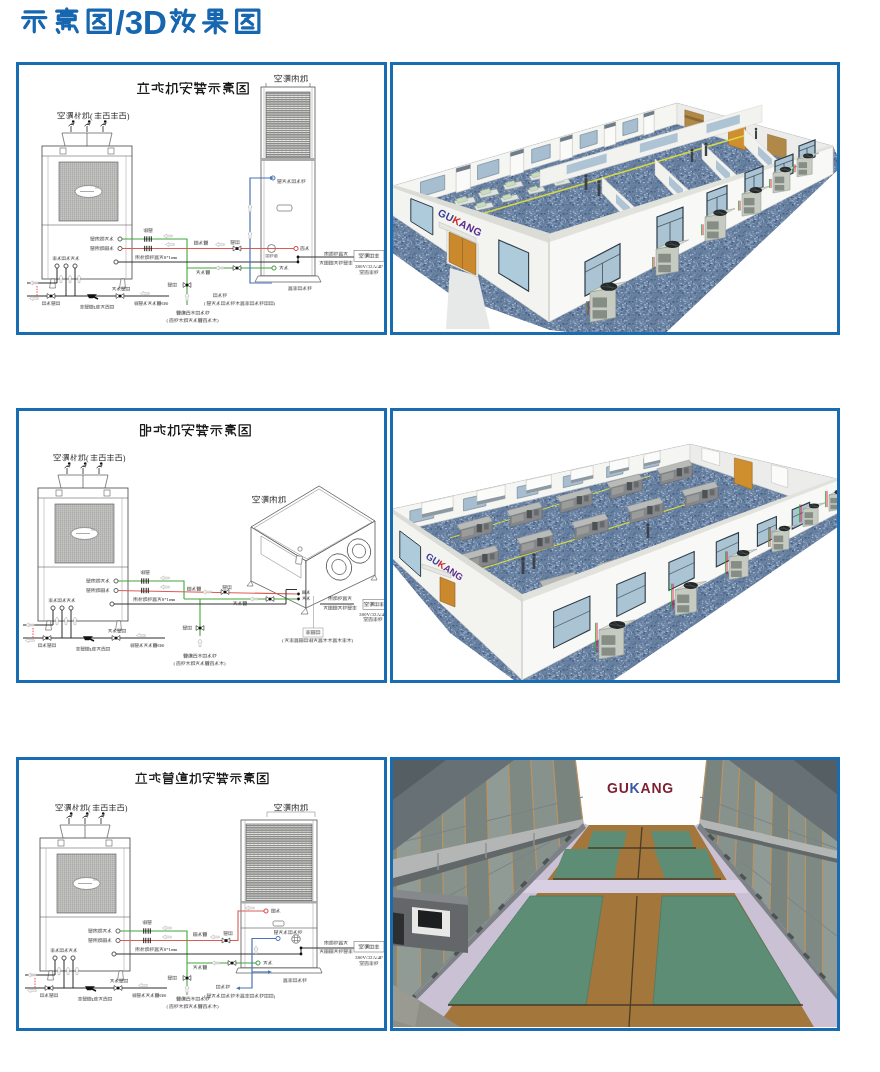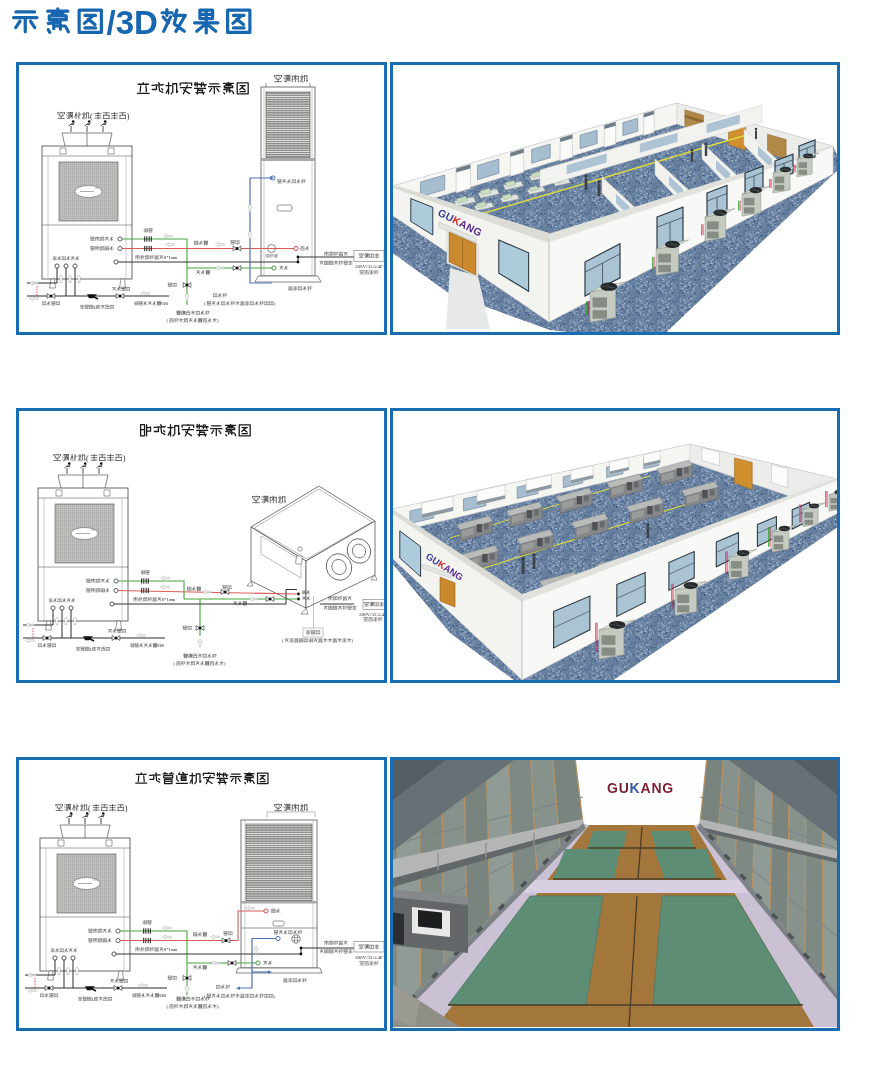--- a/index.html
+++ b/index.html
@@ -1,19 +1,19 @@
 <!DOCTYPE html>
 <html><head><meta charset="utf-8"><style>
 html,body{margin:0;padding:0;background:#fff;width:880px;height:1072px;overflow:hidden;}
 body{font-family:"Liberation Sans",sans-serif;position:relative;}
 .pbox{position:absolute;border:3px solid #176cb2;background:#fff;box-sizing:border-box;}
 svg{display:block;}
 </style></head><body>
 
-<div style="position:absolute;left:9px;top:6px;width:270px;height:34px;">
+<div style="position:absolute;left:18px;top:6px;width:270px;height:34px;">
     <svg width="270" height="34" viewBox="0 0 270 34">
       <path d="M6.97 5.97L25.52 5.97M4.59 11.54L27.91 11.54M16.25 11.54L16.25 25.85M10.95 15.25L6.71 21.61M21.55 15.25L25.79 21.61" stroke="#1766b0" stroke-width="3.2" fill="none" stroke-linecap="round"></path>
       <path d="M48.75 2.79L48.75 4.65M38.68 5.18L58.82 5.18M43.45 7.30L54.05 7.30M40.27 9.95L57.23 9.95M40.27 9.95L40.27 13.66M57.23 9.95L57.23 13.66M40.27 13.66L57.23 13.66M39.21 17.37L51.40 16.31M44.77 18.43L44.77 22.67M39.21 23.73L40.80 26.38M47.42 20.02L56.17 20.02M51.40 18.43L51.40 23.20M57.23 21.61L59.35 25.85" stroke="#1766b0" stroke-width="3.2" fill="none" stroke-linecap="round"></path>
       <path d="M70.12 4.12L92.38 4.12M70.12 4.12L70.12 26.38M92.38 4.12L92.38 26.38M70.12 26.38L92.38 26.38M75.95 9.42L86.55 9.42M84.43 9.42L75.42 17.37M79.13 13.13L86.02 18.43M75.95 21.88L86.55 21.88" stroke="#1766b0" stroke-width="3.2" fill="none" stroke-linecap="round"></path>
       <text x="97.500000" y="28" font-size="33" font-weight="bold" fill="#1766b0" font-family="Liberation Sans,sans-serif">/3D</text>
       <path d="M157.86 3.59L157.86 9.42M153.09 6.77L163.16 6.77M154.15 11.01L159.45 16.84M161.57 11.01L154.68 25.32M167.93 4.12L166.34 8.89M164.75 9.42L176.41 9.42M167.40 9.42L165.28 17.90M165.28 17.90L175.35 25.32M175.35 11.01L166.87 25.32" stroke="#1766b0" stroke-width="3.2" fill="none" stroke-linecap="round"></path>
       <path d="M190.89 4.12L203.61 4.12M190.89 4.12L190.89 12.60M203.61 4.12L203.61 12.60M190.89 8.36L203.61 8.36M190.89 12.60L203.61 12.60M185.59 16.84L208.91 16.84M197.25 4.12L197.25 26.91M196.72 17.90L187.71 25.32M197.78 17.90L206.79 25.32" stroke="#1766b0" stroke-width="3.2" fill="none" stroke-linecap="round"></path>
       <path d="M218.62 4.12L240.88 4.12M218.62 4.12L218.62 26.38M240.88 4.12L240.88 26.38M218.62 26.38L240.88 26.38M224.45 9.42L235.05 9.42M232.93 9.42L223.92 17.37M227.63 13.13L234.52 18.43M224.45 21.88L235.05 21.88" stroke="#1766b0" stroke-width="3.2" fill="none" stroke-linecap="round"></path>
     </svg>
   </div>

